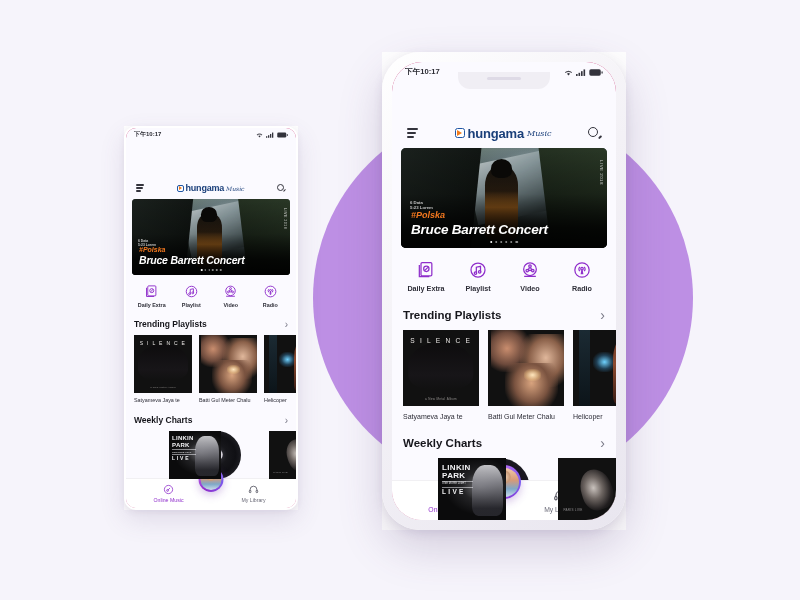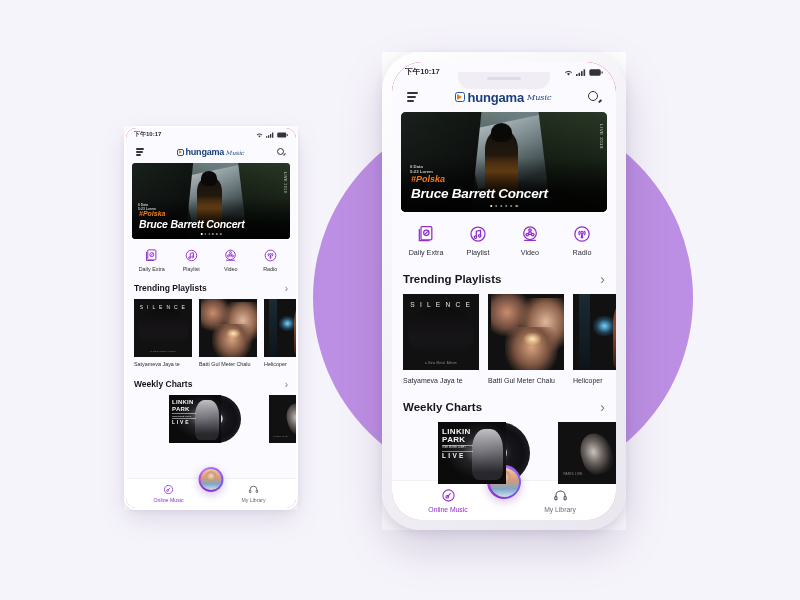--- a/index.html
+++ b/index.html
@@ -61,21 +61,21 @@
   .ui { position: relative; width: 100%; height: 100%; background: #fbfaff; }
 
   .statusbar {
     display: flex; align-items: center; justify-content: space-between;
     color: #2b2b33;
     font-weight: bold;
   }
   .sb-icons { display: flex; align-items: center; gap: 3px; }
   .sb-icons svg { display: block; }
 
-  .appbar { display: flex; align-items: center; justify-content: space-between; }
+  .appbar { display: flex; align-items: center; justify-content: space-between; margin-top: 36px; }
   .hamburger { display: flex; flex-direction: column; justify-content: center; }
   .hamburger i { display: block; background: #33333c; border-radius: 1px; }
 
   .logo { display: flex; align-items: center; }
   .logo .play-badge {
     display: inline-flex; align-items: center; justify-content: center;
     border: 1px solid #1f55a5; border-radius: 2px; background: #fff;
   }
   .logo .play-tri {
     width: 0; height: 0;
@@ -133,21 +133,21 @@
     color: rgba(255,255,255,.72);
     writing-mode: vertical-rl; letter-spacing: .5px;
   }
   .hero .tag { position: absolute; color: #f3781f; font-style: italic; font-weight: bold; }
   .hero .title { position: absolute; color: #ffffff; font-style: italic; font-weight: bold; letter-spacing: -.2px; }
   .hero .dots { position: absolute; display: flex; }
   .hero .dots span { display: block; border-radius: 50%; background: rgba(255,255,255,.55); }
   .hero .dots span.on { background: #ffffff; }
 
   
-  .cats { display: flex; }
+  .cats { display: flex; font-weight: bold; }
   .cat { flex: 1; display: flex; flex-direction: column; align-items: center; }
   .cat svg { display: block; }
   .cat .lbl { color: #2e2e38; text-align: center; }
 
   
   .sec-head { display: flex; align-items: center; justify-content: space-between; }
   .sec-head .t { color: #16161c; font-weight: bold; }
   .sec-head .chev { color: #7a7a88; }
 
   .row { display: flex; overflow: hidden; }

